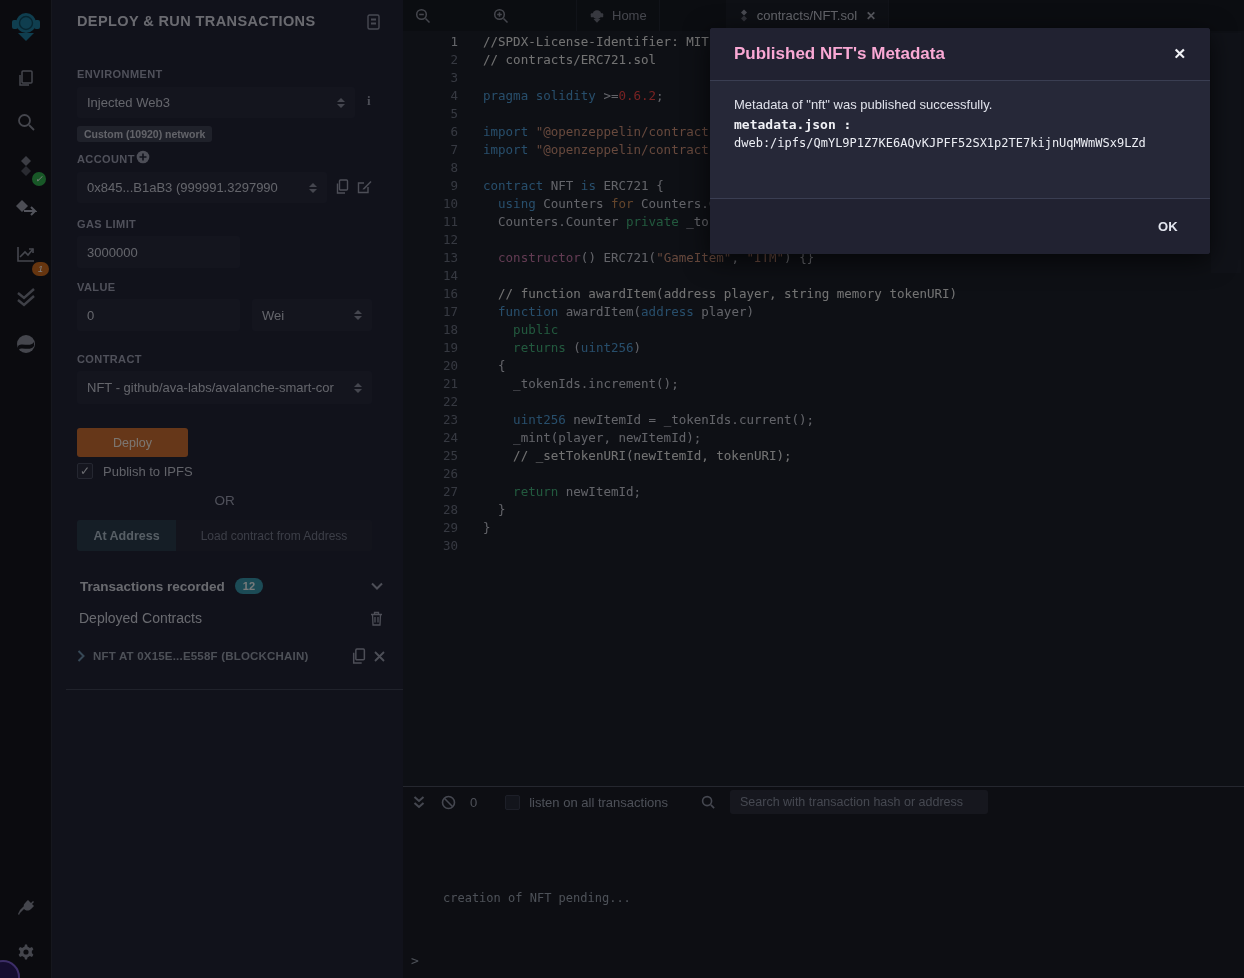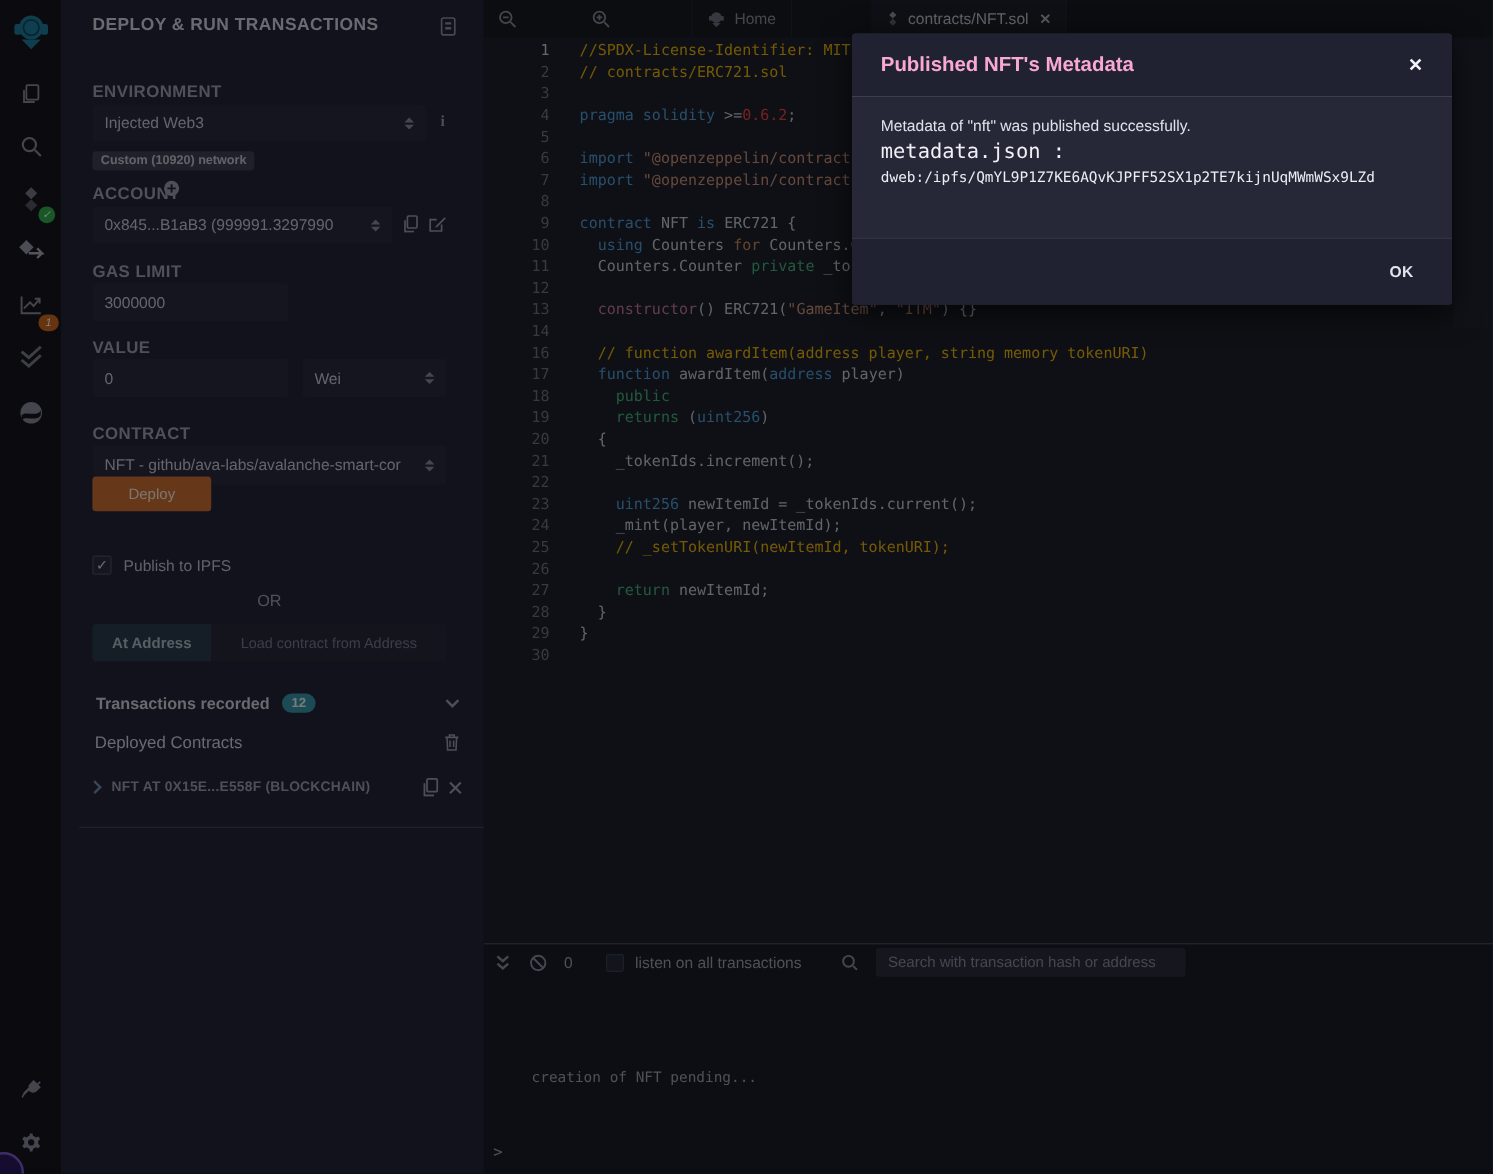--- a/index.html
+++ b/index.html
@@ -12,30 +12,30 @@
   .ibar-icon { position:absolute; left:0; width:52px; height:36px; display:flex; align-items:center; justify-content:center; color:#8a8d9b; }
   .ibar-icon svg { display:block; }
   .badge-dot { position:absolute; border-radius:50%; display:flex; align-items:center; justify-content:center; font-size:9px; font-style:italic; color:#fff; }
   .logo-wrap { position:absolute; left:0; top:6px; width:52px; height:40px; display:flex; align-items:center; justify-content:center; }
   .ai-corner { position:absolute; left:-14px; bottom:-16px; width:34px; height:34px; border-radius:50%; background:#2a1a5e; border:2px solid #7a5cd0; z-index:3; }
 
   
   .sidepanel { position:absolute; left:52px; top:0; bottom:0; width:351px; background:#222437; z-index:1; }
   .sp-title { position:absolute; left:25px; top:13px; font-size:14.5px; font-weight:700; letter-spacing:.4px; color:#d4d5e0; }
   .sp-book { position:absolute; left:314px; top:14px; color:#8f92a4; }
-  .sp-label { position:absolute; font-size:14px; letter-spacing:.4px; color:#9fa1b4; font-weight:600; }
+  .sp-label { position:absolute; font-size:11px; letter-spacing:.4px; color:#9fa1b4; font-weight:600; }
   .control { position:absolute; background:#282a3d; border-radius:3px; color:#c8cad6; font-size:13px; display:flex; align-items:center; padding:0 10px; overflow:hidden; white-space:nowrap; }
   .control .val { flex:1 1 auto; overflow:hidden; text-overflow:clip; }
   .updown { display:flex; flex-direction:column; align-items:center; gap:2px; margin-left:6px; flex:0 0 auto; }
   .updown i { display:block; width:0; height:0; border-left:4px solid transparent; border-right:4px solid transparent; }
   .updown i.up { border-bottom:4px solid #8a8d9e; }
   .updown i.dn { border-top:4px solid #8a8d9e; }
   .sp-badge { position:absolute; left:25px; top:126px; background:#3f4254; color:#c4c6d2; font-size:10.5px; font-weight:600; padding:2px 7px; border-radius:3px; }
   .mini-icon { position:absolute; color:#9a9dae; }
-  .btn-deploy { position:absolute; left:25px; top:397px; width:99px; height:29px; background:#cd6f33; border:none; border-radius:3px; color:#f7ece2; font-size:12.5px; font-family:"Liberation Sans",sans-serif; }
+  .btn-deploy { position:absolute; left:25px; top:428px; width:111px; height:29px; background:#cd6f33; border:none; border-radius:3px; color:#f7ece2; font-size:12.5px; font-family:"Liberation Sans",sans-serif; }
   .chk-row { position:absolute; left:25px; top:463px; display:flex; align-items:center; gap:10px; }
   .chk-box { width:16px; height:16px; background:#2b2d3f; border:1px solid #4a4e62; border-radius:2px; color:#d8dae4; font-size:12px; line-height:14px; text-align:center; }
   .chk-label { font-size:13px; color:#c2c4d0; }
   .or-label { position:absolute; left:25px; top:493px; width:295px; text-align:center; font-size:13.5px; color:#9fa1b4; }
   .btn-ataddr { position:absolute; left:25px; top:520px; width:99px; height:31px; background:#2b3c4d; border:none; border-radius:3px 0 0 3px; color:#aebecb; font-size:12.5px; font-weight:600; font-family:"Liberation Sans",sans-serif; }
   .inp-ataddr { position:absolute; left:124px; top:520px; width:196px; height:31px; background:#272939; border:none; border-radius:0 3px 3px 0; color:#c8cad6; font-size:12px; padding:0 10px; font-family:"Liberation Sans",sans-serif;text-align:center; }
   .inp-ataddr::placeholder { color:#787c8e; }
   .tx-row { position:absolute; left:28px; top:578px; right:20px; display:flex; align-items:center; }
   .tx-label { font-size:13.5px; font-weight:700; color:#d2d4de; }
   .tx-badge { margin-left:10px; background:#3897ad; color:#eef4f6; font-size:11px; font-weight:700; padding:2px 8px; border-radius:9px; }
@@ -52,21 +52,21 @@
   .tab { display:flex; align-items:center; gap:7px; padding:0 12px; font-size:13px; color:#8b8e9c; border-right:1px solid #232633; }
   .tab.first { margin-left:12px; border-left:1px solid #232633; }
   .tab.active { background:#1c202b; color:#c6c9d4; }
   .tab .tclose { color:#aeb1bd; font-size:12px; font-weight:700; margin-left:2px; }
   .editor { position:absolute; left:0; right:0; top:31px; bottom:192px; background:#1c202b; overflow:hidden; }
   .minimap { position:absolute; right:3px; top:2px; width:30px; height:240px; background:#242836; opacity:.55; }
   .codeline { display:flex; height:18px; line-height:18px; font-family:"DejaVu Sans Mono", monospace; font-size:12.5px; white-space:pre; }
   .gut { flex:0 0 55px; text-align:right; color:#6d7383; padding-right:0; }
   .gut.cur { color:#c9ccd4; }
   .ctext { padding-left:25px; }
-  .tk-com{color:#eab308} .tk-kw{color:#4f9cd6} .tk-green{color:#45b37c}
+  .tk-com{color:#e5e5e5} .tk-kw{color:#4f9cd6} .tk-green{color:#45b37c}
   .tk-orange{color:#c98a56} .tk-str{color:#ce9178} .tk-pink{color:#c576a4}
   .tk-num{color:#ef4444} .tk-plain{color:#c6c8d2}
 
   
   .terminal { position:absolute; left:0; right:0; bottom:0; height:192px; background:#1a1c26; border-top:1px solid #4a4f5e; }
   .term-toolbar { position:absolute; left:0; right:0; top:0; height:30px; display:flex; align-items:center; color:#8a8fa0; }
   .term-count { font-size:13px; color:#9ba0b0; margin:0 0 0 14px; }
   .term-chk { width:15px; height:15px; background:#262a38; border:1px solid #3a3f50; border-radius:2px; margin-left:28px; }
   .term-listen { font-size:13px; color:#9aa0b0; margin-left:9px; }
   .term-search { position:absolute; left:327px; top:3px; width:258px; height:24px; background:#2c2f3d; border:none; border-radius:3px; color:#c4c8d4; font-size:12.5px; padding:0 10px; font-family:"Liberation Sans",sans-serif; }
@@ -75,21 +75,21 @@
   .term-prompt { position:absolute; left:8px; top:166px; font-family:"DejaVu Sans Mono", monospace; font-size:13px; color:#9aa2b0; }
 
   
   .overlay { position:absolute; inset:0; background:rgba(0,0,0,.50); z-index:5; }
   .modal { position:absolute; left:710px; top:28px; width:500px; z-index:6; background:#252637; border-radius:3px; box-shadow:0 6px 26px rgba(0,0,0,.65); color:#dfe1ea; }
   .modal-header { height:53px; background:#212231; border-bottom:1px solid #3a3e52; display:flex; align-items:center; padding:0 24px; border-radius:3px 3px 0 0; }
   .modal-title { font-size:17px; font-weight:700; color:#f9a8d4; flex:1; }
   .modal-close { color:#f2f3f7; font-size:15px; font-weight:700; cursor:default; }
   .modal-body { height:117px; background:#262838; padding:16px 24px 0 24px; }
   .mb-line1 { font-size:13px; color:#dfe1ea; margin-bottom:5px; }
-  .mb-line2 { font-family:"DejaVu Sans Mono", monospace; font-size:17px; font-weight:400; color:#f0f1f6; margin-bottom:4px; }
+  .mb-line2 { font-family:"DejaVu Sans Mono", monospace; font-size:13px; font-weight:700; color:#f0f1f6; margin-bottom:4px; }
   .mb-line3 { font-family:"DejaVu Sans Mono", monospace; font-size:12px; color:#eceef4; }
   .modal-footer { height:56px; background:#212231; border-top:1px solid #3a3e52; display:flex; align-items:center; justify-content:flex-end; padding:0 32px; border-radius:0 0 3px 3px; }
   .btn-ok { background:transparent; border:none; color:#e2e5ee; font-size:13px; font-weight:700; font-family:"Liberation Sans",sans-serif; letter-spacing:.3px; }
 </style>
 </head>
 <body>
 
 <div class="app">
 
   <div class="iconbar">

